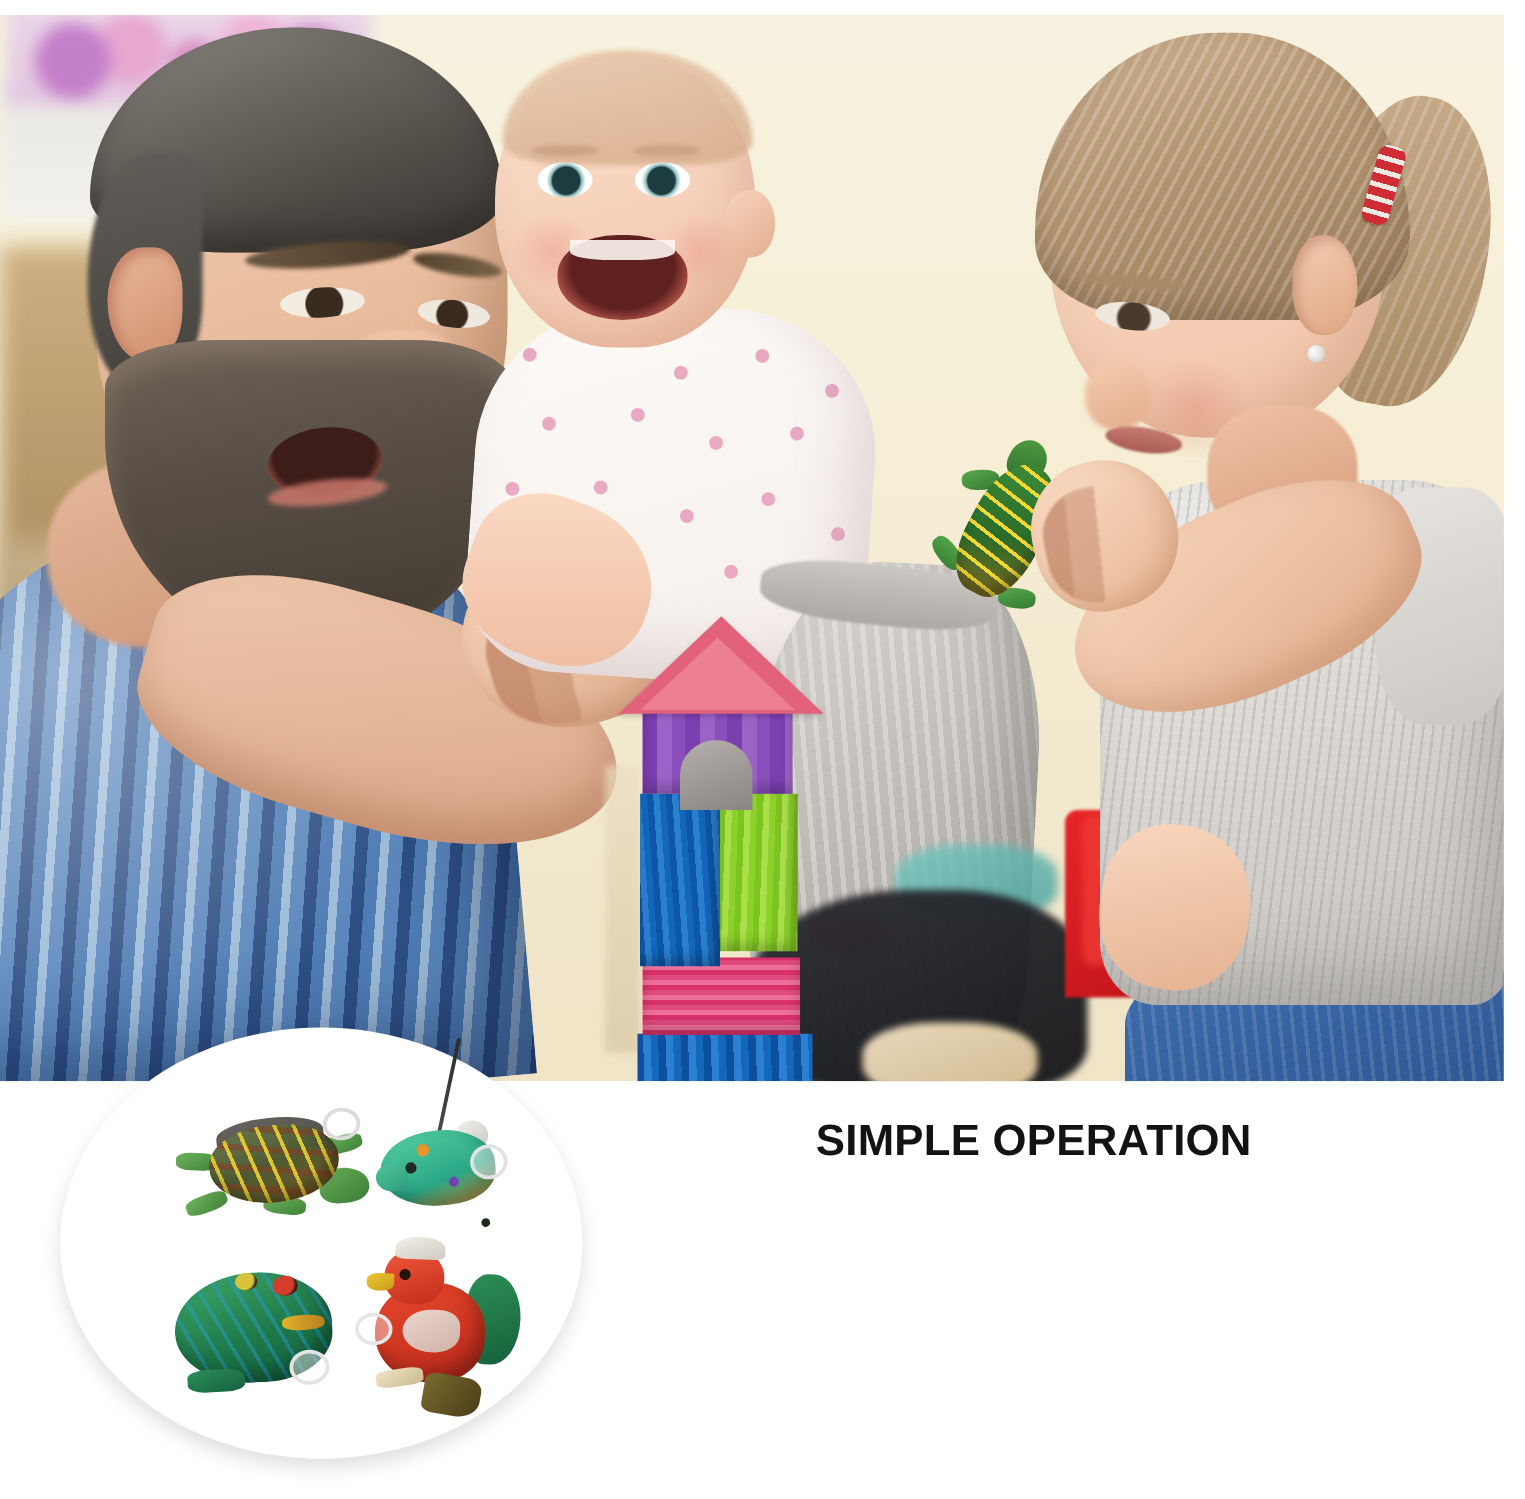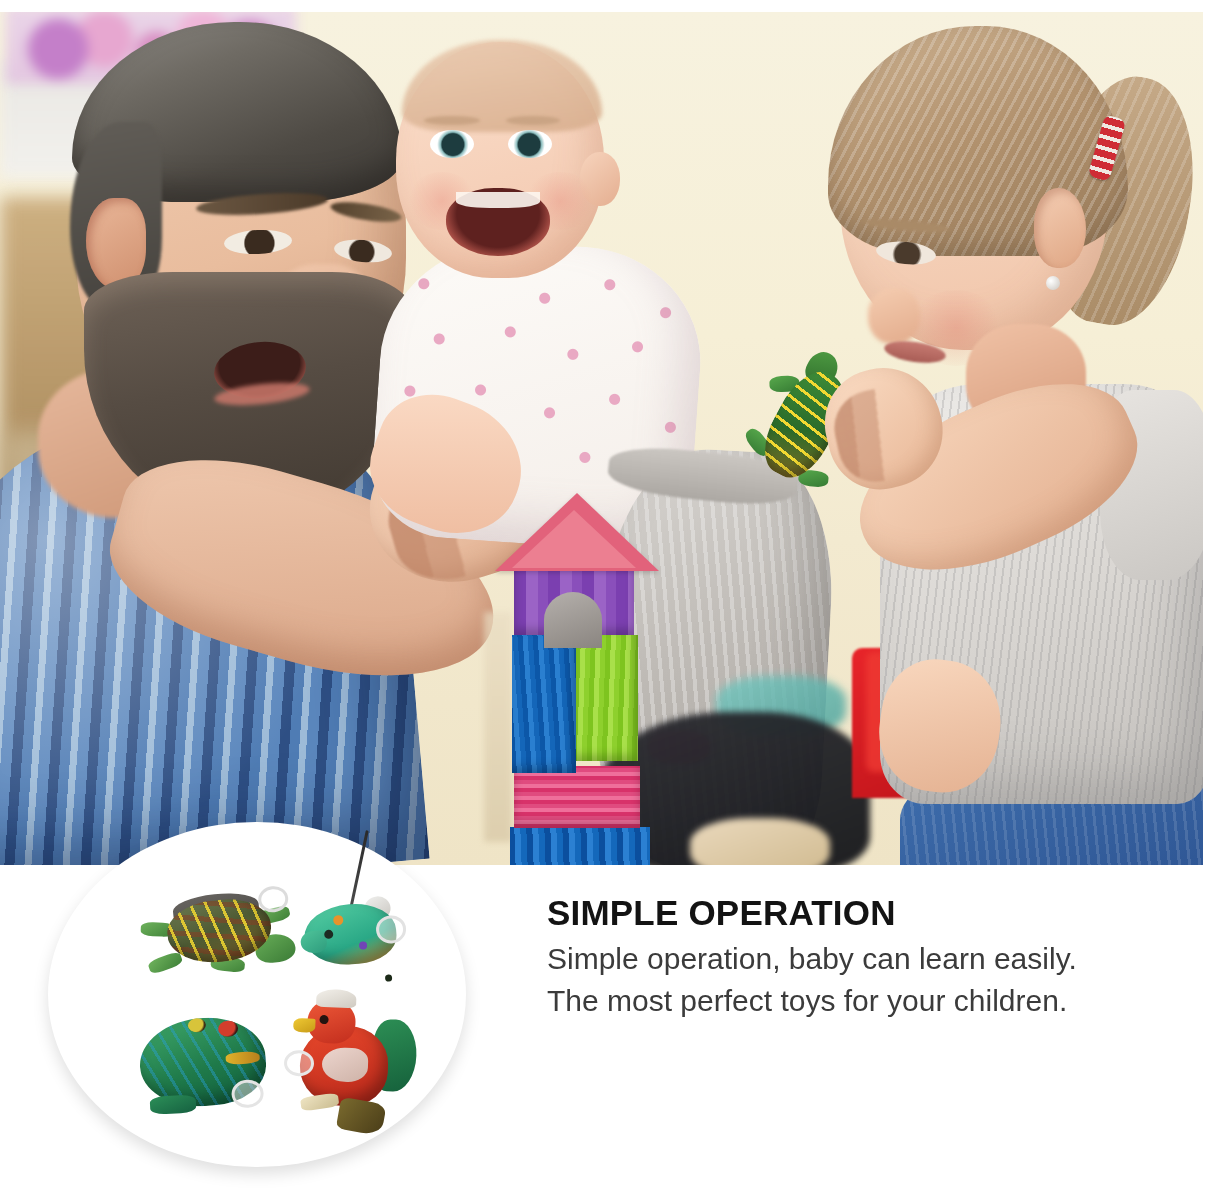--- a/index.html
+++ b/index.html
@@ -351,21 +351,21 @@
   .t4 .tail{position:absolute;left:88px;top:28px;width:44px;height:72px;border-radius:40% 50% 52% 36%;
       background:linear-gradient(160deg,#2d8f55,#15603b);}
   .t4 .legs{position:absolute;left:56px;top:110px;width:46px;height:32px;
       background:linear-gradient(120deg,#7a6a2e,#4a3d18);border-radius:22% 30% 44% 20%;transform:rotate(8deg);}
   .t4 .foot{position:absolute;left:18px;top:106px;width:38px;height:14px;border-radius:30%;
       background:linear-gradient(150deg,#efe5c4,#c9bb8f);transform:rotate(-10deg);}
   .t4 .key{position:absolute;left:0px;top:62px;width:24px;height:20px;border-radius:50%;
       border:3px solid #e6e6e6;background:rgba(255,255,255,.4);}
 
   
-  #caption{position:absolute;left:547px;top:893px;width:560px;}
+  #caption{position:absolute;left:547px;top:893px;width:560px;text-align:center;}
   #caption h1{margin:0;font-size:35px;line-height:40px;font-weight:bold;letter-spacing:.2px;color:#131313;}
   #caption p{margin:5px 0 0 0;font-size:30px;line-height:42px;color:#3b3b3b;font-weight:400;}
 </style>
 </head>
 <body>
 
 <div id="photo">
 
   <div class="wall"></div>
   <div class="wall-shelf"></div>
@@ -505,14 +505,13 @@
     <div class="beak"></div>
     <div class="eye"></div>
     <div class="legs"></div>
     <div class="foot"></div>
     <div class="key"></div>
   </div>
 </div>
 
 <div id="caption">
   <h1>SIMPLE OPERATION</h1>
-  <p>Simple operation, baby can learn easily. The most perfect toys for your children.</p>
 </div>
 
 </body></html>

